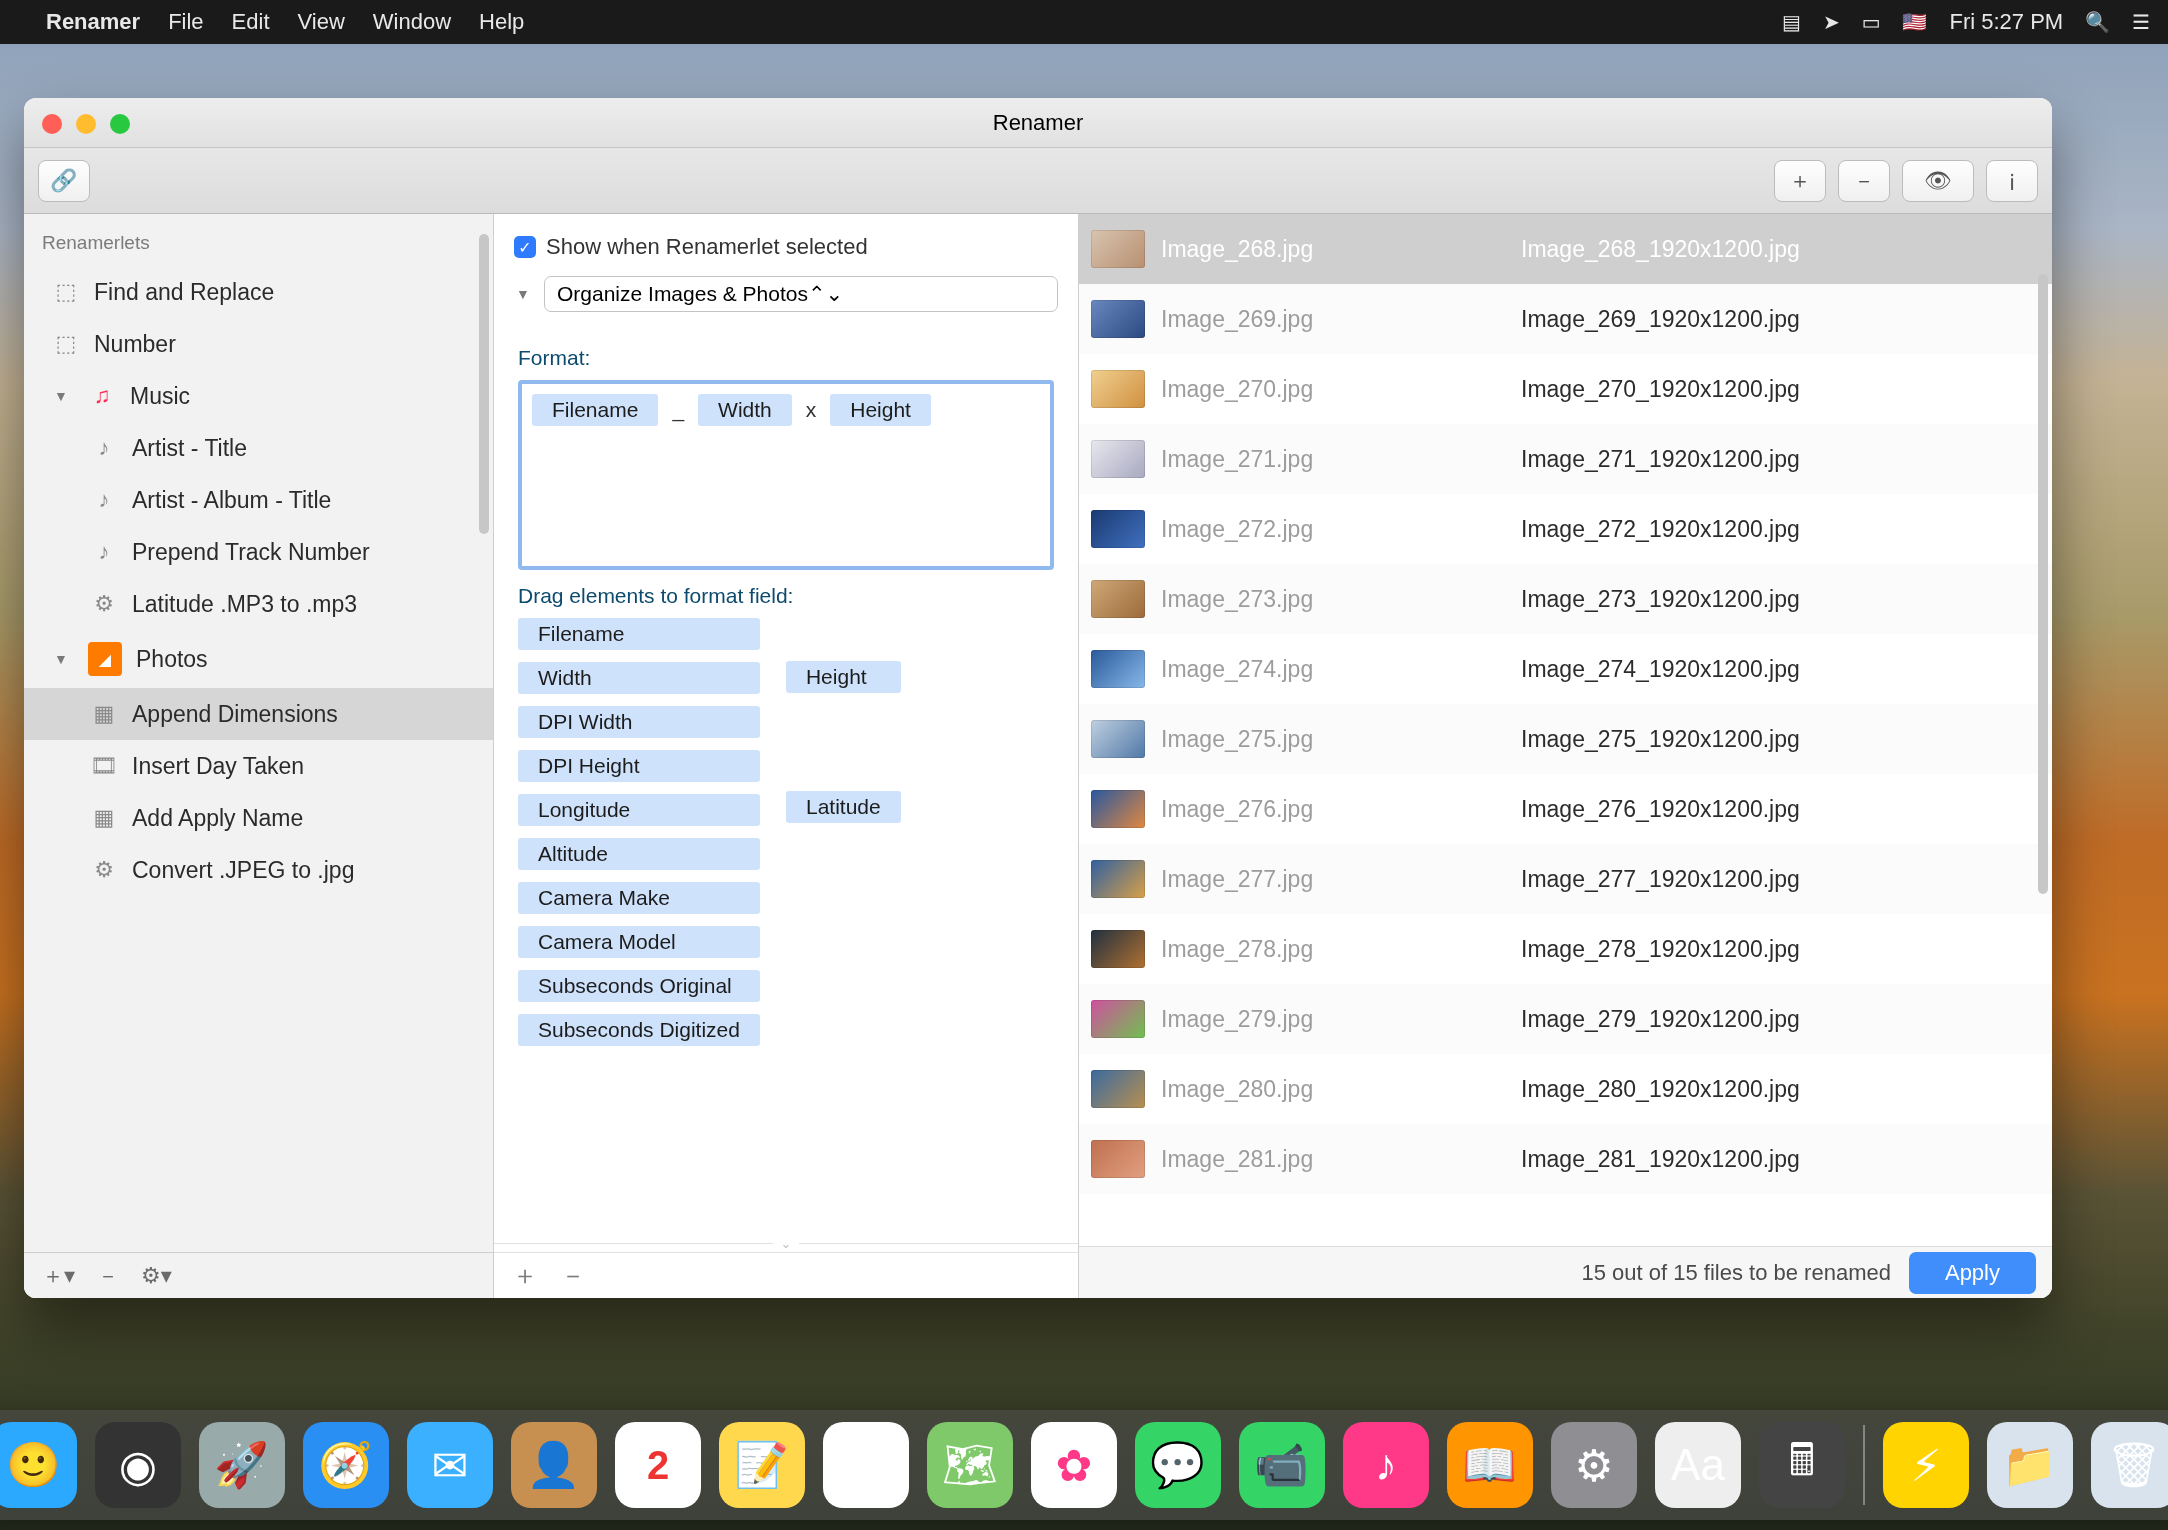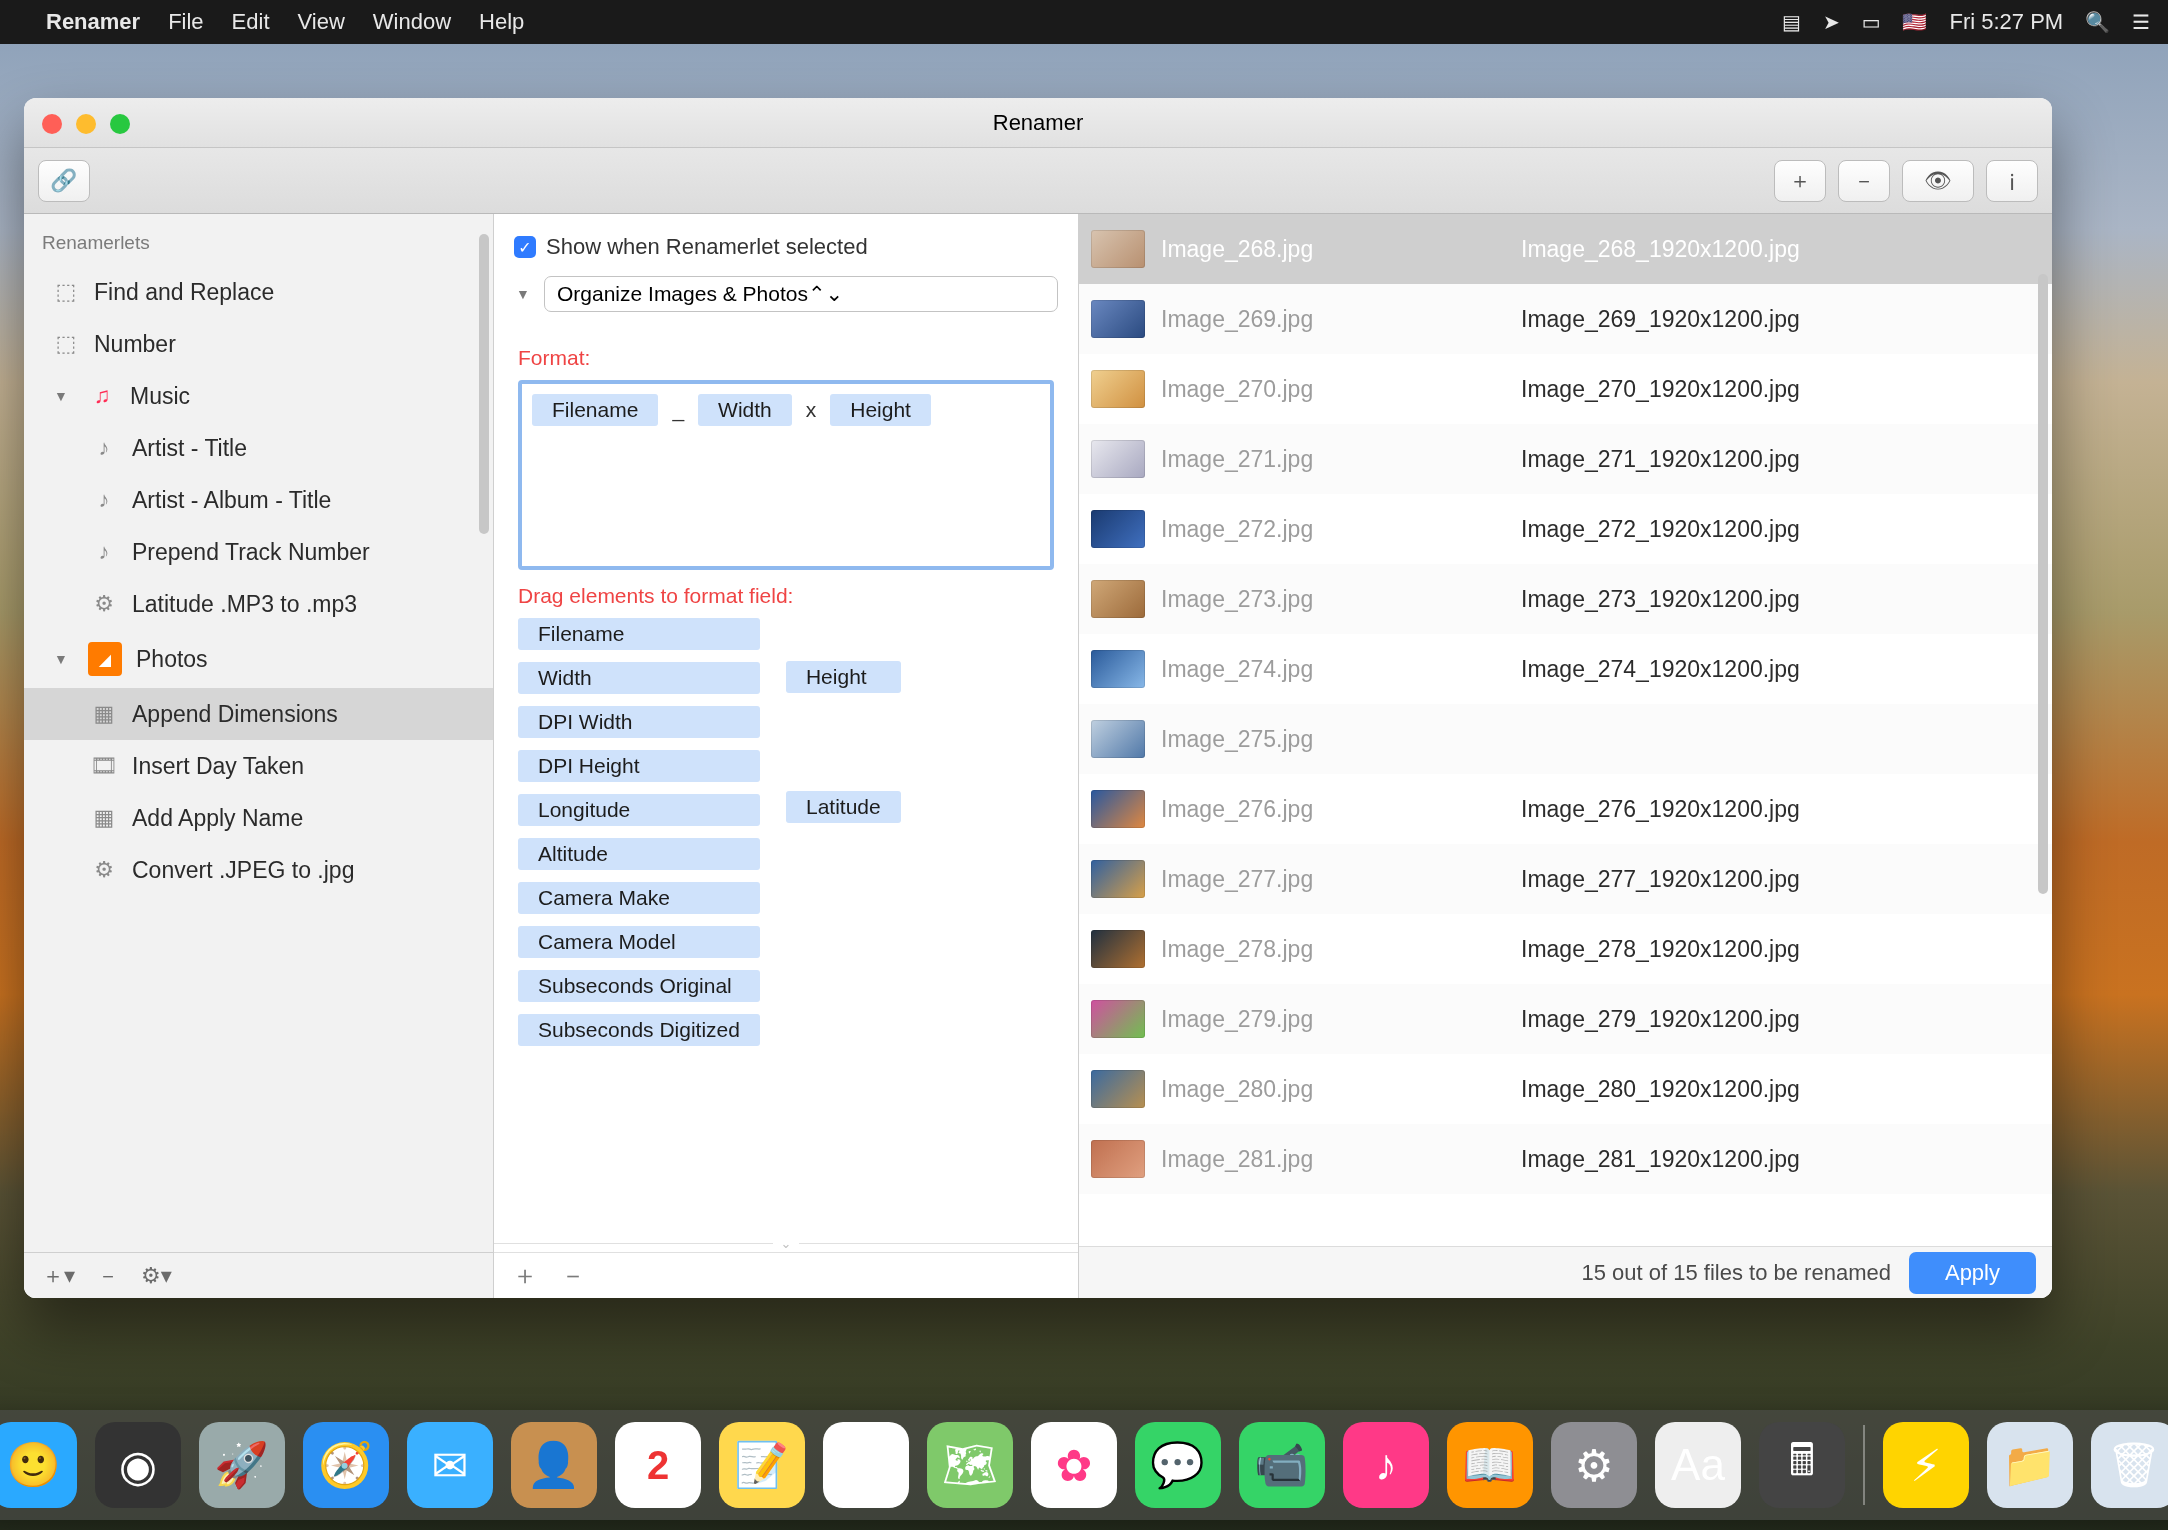--- a/index.html
+++ b/index.html
@@ -108,21 +108,21 @@
   .left-footer{ height:46px; border-top:1px solid #cfcfcf; display:flex; align-items:center; gap:22px; padding:0 18px; color:#6b6b6b; font-size:22px;}
 
   
   .mid-top { padding: 14px 20px; border-bottom: none; }
   .check-row { display:flex; align-items:center; gap:10px; font-size:22px; color:#333; padding:6px 0 16px;}
   .checkbox { width:22px; height:22px; border-radius:5px; background:#2f7bff; display:flex; align-items:center; justify-content:center; color:#fff; font-size:16px;}
   .preset-row{ display:flex; align-items:center; gap:8px; }
   .preset-row .discl{font-size:14px;color:#7a7a7a;}
   .preset-select{ flex:1; height:36px; border:1px solid #c3c3c3; border-radius:7px; background:#fff; display:flex; align-items:center; justify-content:flex-start; padding:0 12px; font-size:21px;}
   .mid-body { padding: 6px 24px 14px; flex:1; overflow:auto;}
-  .label { font-size:21px; color:#ef4444; margin: 14px 0 10px; }
+  .label { font-size:21px; color:#0c4a6e; margin: 14px 0 10px; }
   .format-box {
     border: 4px solid #8fb9ef;
     border-radius:4px;
     min-height: 190px;
     padding: 10px;
     display:flex; flex-wrap:wrap; align-content:flex-start; gap:8px;
     background:#fff;
   }
   .token {
     background:#cfe2fb;
@@ -373,20 +373,21 @@
               <div class="new">Image_273_1920x1200.jpg</div>
             </div>
             <div class="file-row">
               <div class="thumb" style="background: linear-gradient(135deg, rgb(42, 90, 154), rgb(136, 184, 232));"></div>
               <div class="cur">Image_274.jpg</div>
               <div class="new">Image_274_1920x1200.jpg</div>
             </div>
             <div class="file-row">
               <div class="thumb" style="background: linear-gradient(135deg, rgb(192, 208, 224), rgb(80, 120, 168));"></div>
               <div class="cur">Image_275.jpg</div>
+              <div class="new">Image_275_1920x1200.jpg</div>
             </div>
             <div class="file-row">
               <div class="thumb" style="background: linear-gradient(135deg, rgb(40, 88, 160), rgb(224, 136, 64));"></div>
               <div class="cur">Image_276.jpg</div>
               <div class="new">Image_276_1920x1200.jpg</div>
             </div>
             <div class="file-row">
               <div class="thumb" style="background: linear-gradient(135deg, rgb(48, 96, 160), rgb(216, 160, 72));"></div>
               <div class="cur">Image_277.jpg</div>
               <div class="new">Image_277_1920x1200.jpg</div>

